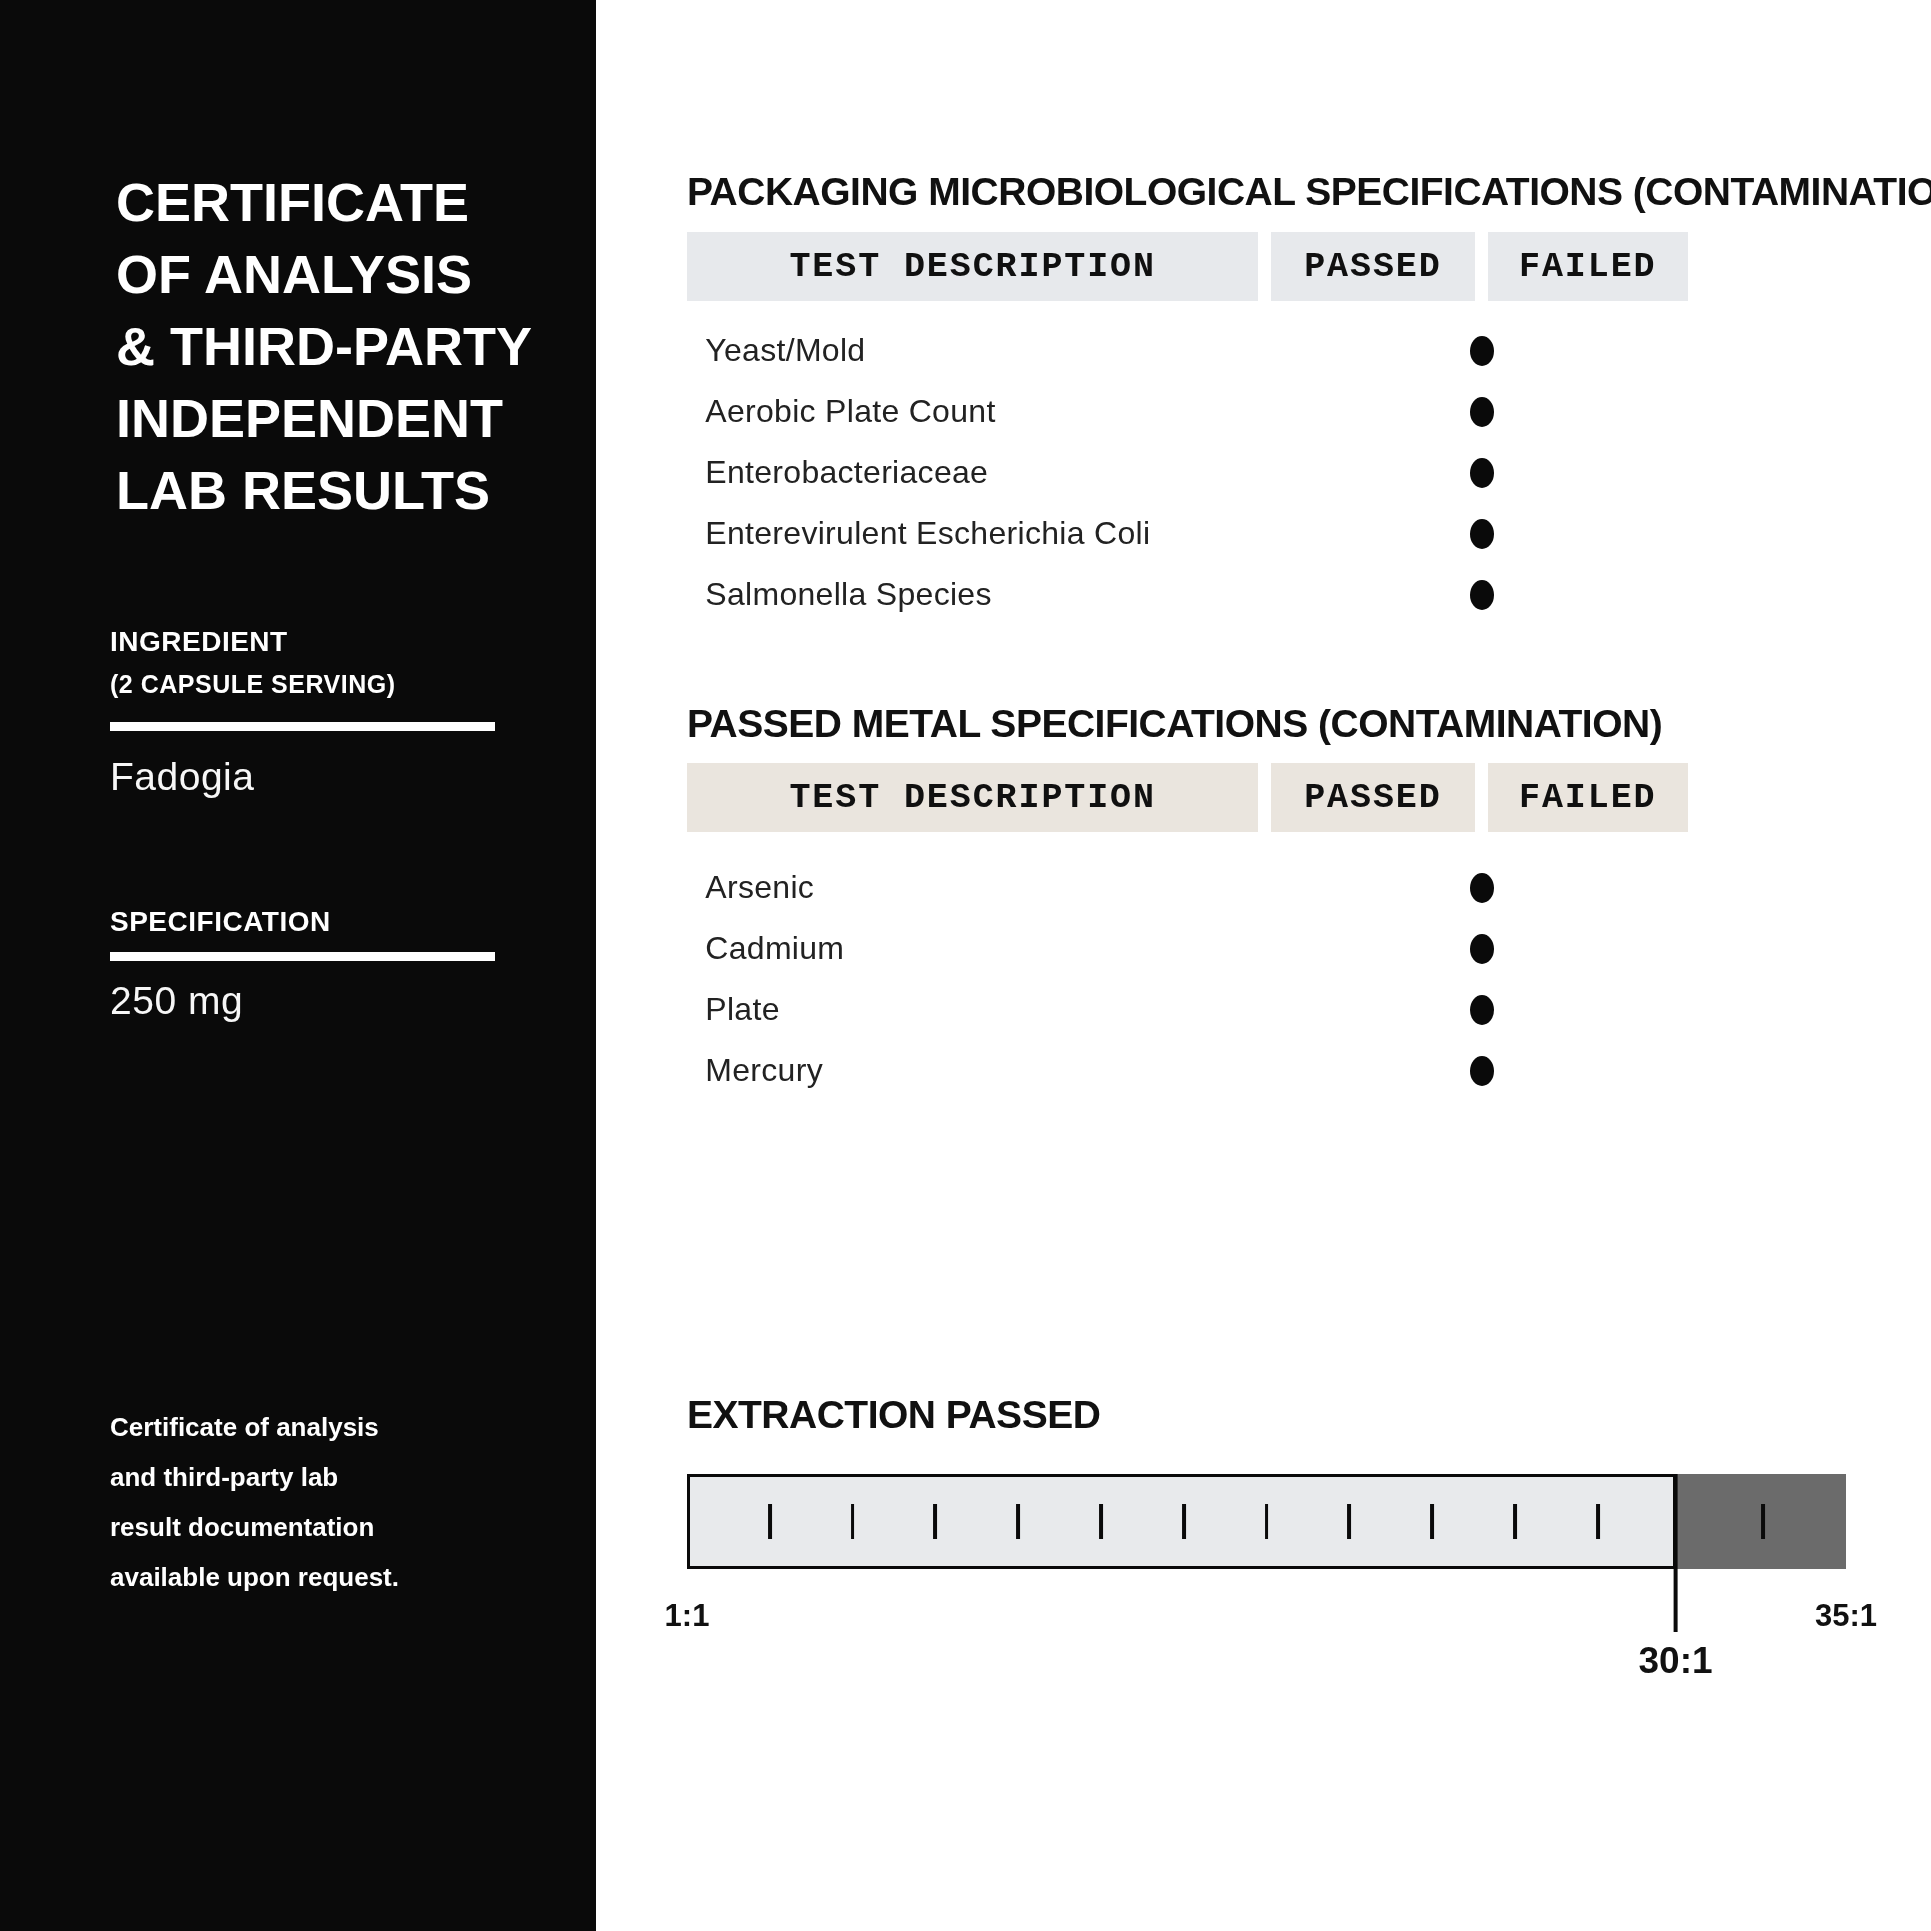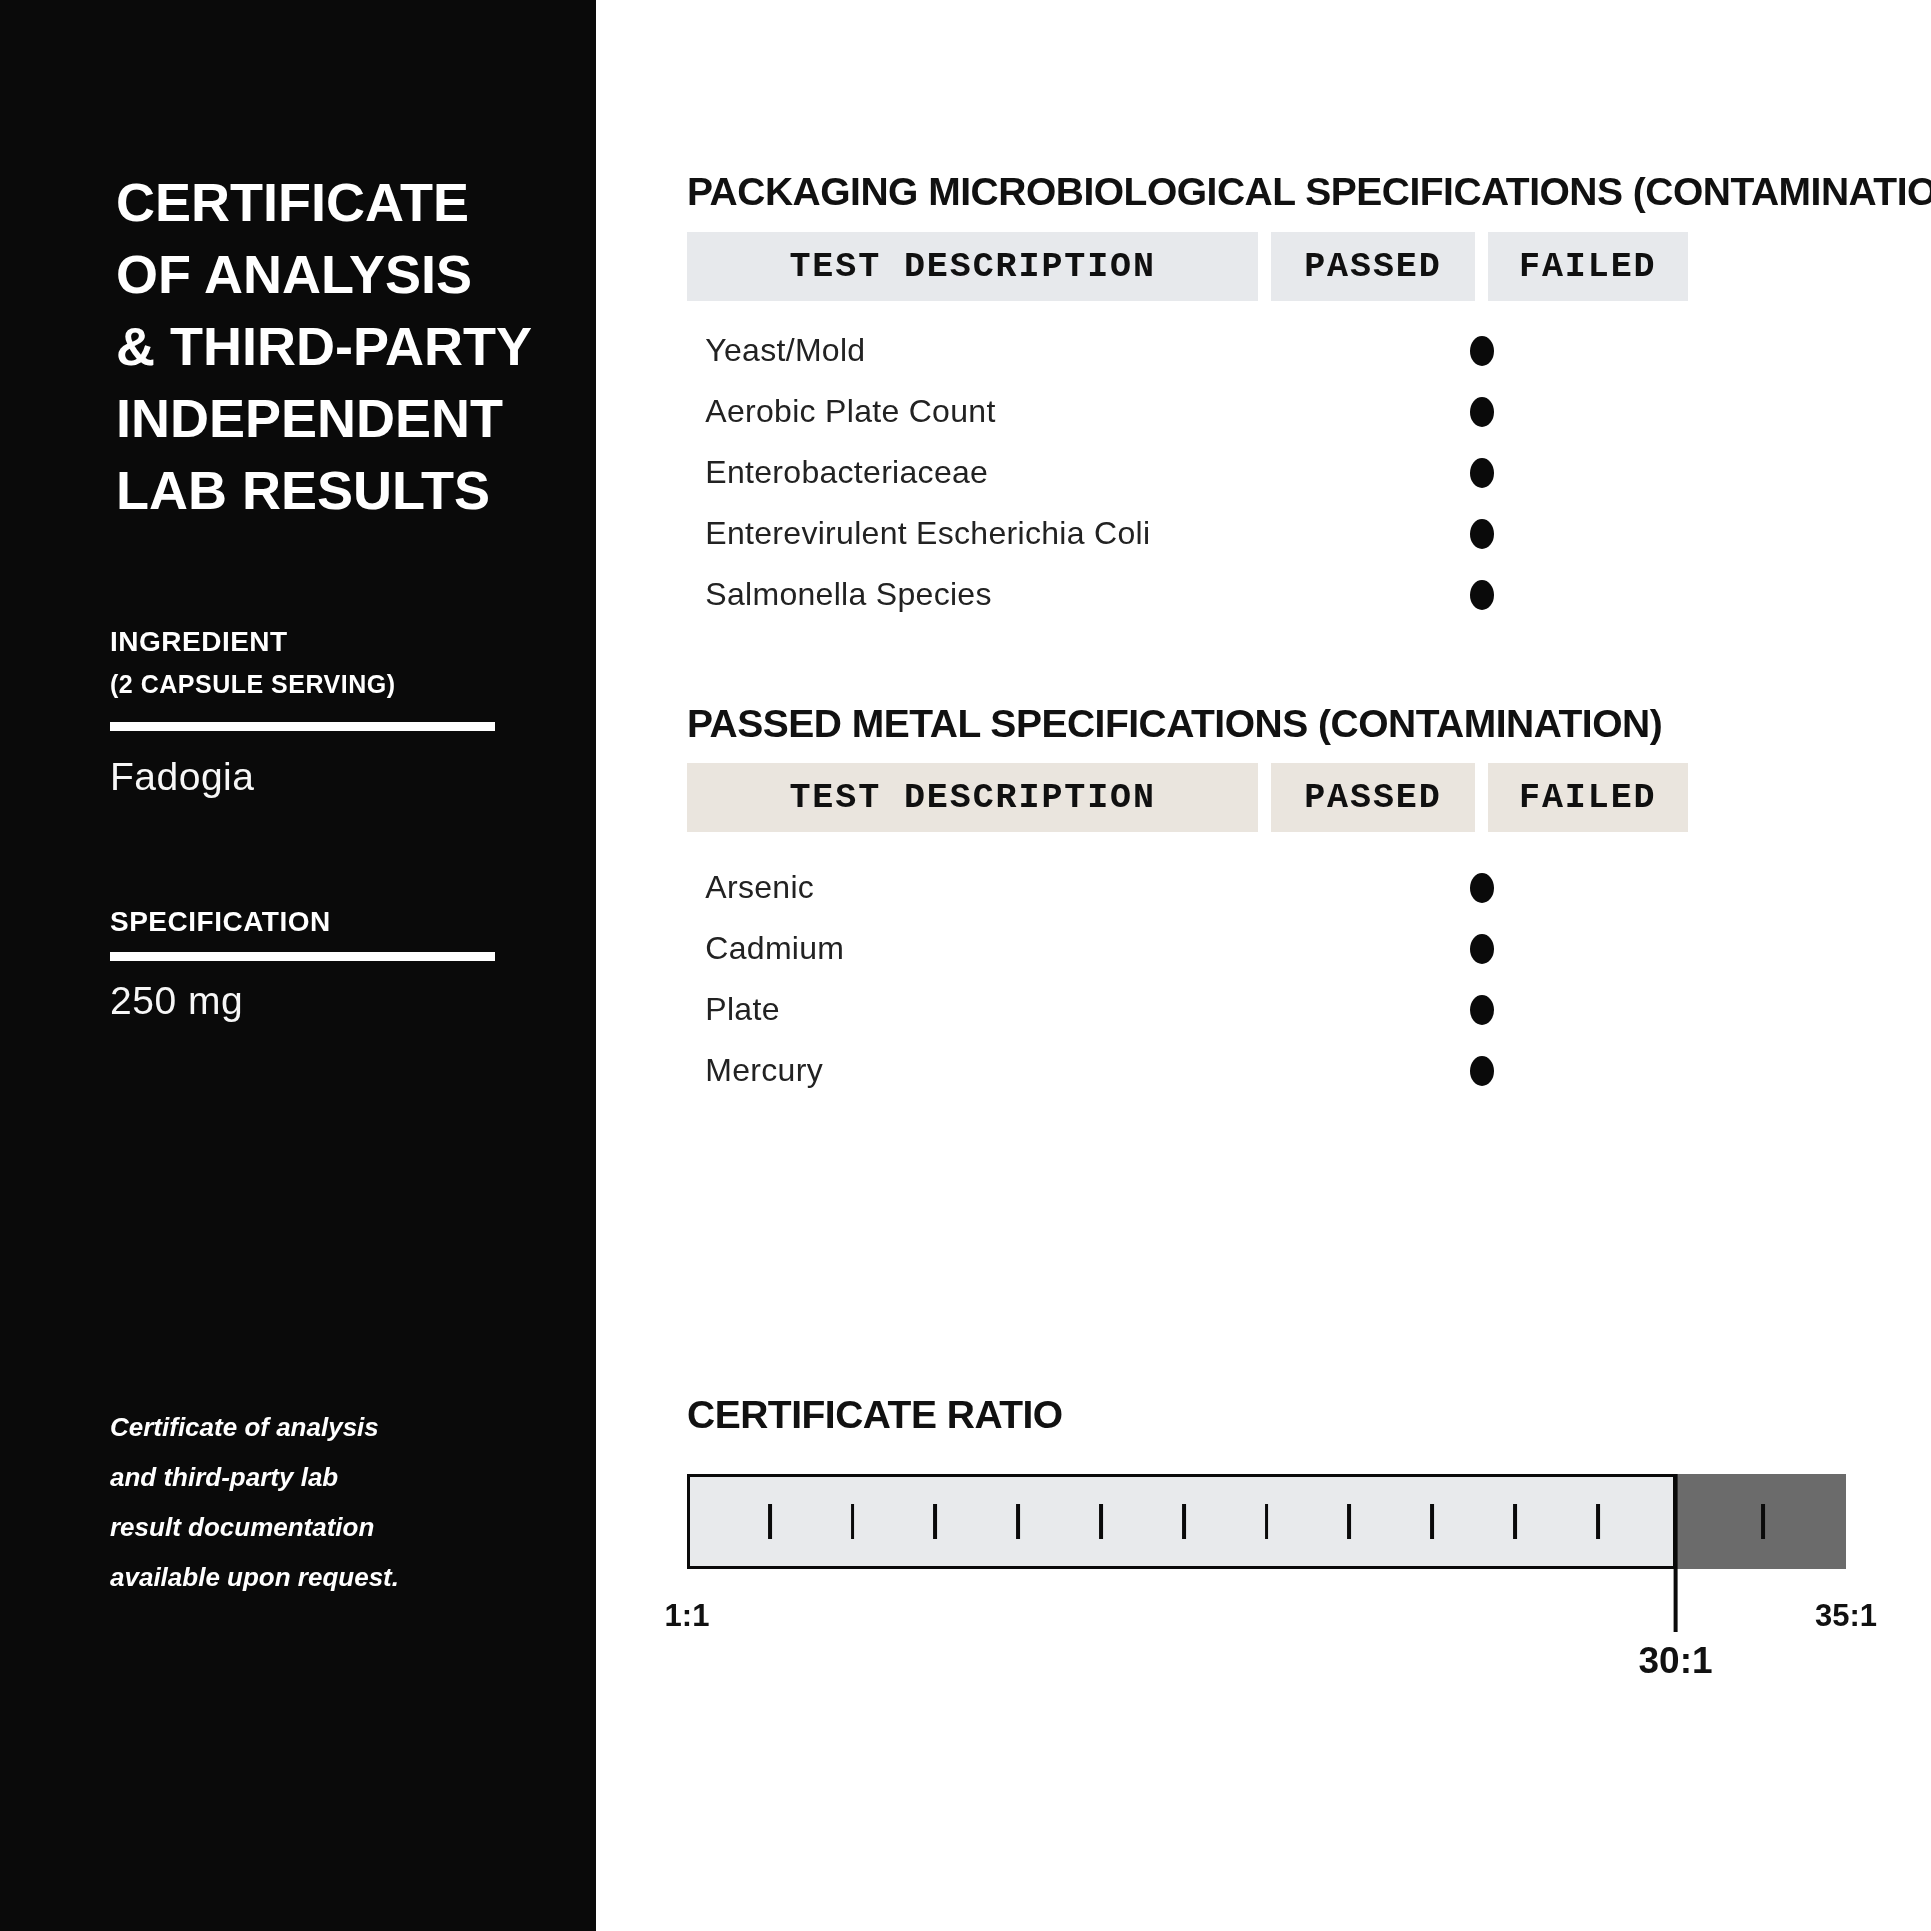--- a/index.html
+++ b/index.html
@@ -14,21 +14,21 @@
 
   
   .sidebar{position:absolute;left:0;top:0;width:596px;height:1931px;background:var(--sidebar_bg);}
   .coa-title{position:absolute;left:116px;top:166px;width:483px;color:var(--sidebar_text);
     font-size:54px;font-weight:bold;line-height:72px;white-space:pre-line;letter-spacing:0px;}
   .side-label{position:absolute;left:110px;color:var(--sidebar_text);font-size:28px;font-weight:bold;letter-spacing:0.5px;}
   .side-sublabel{position:absolute;left:110px;color:var(--sidebar_text);font-size:25px;font-weight:bold;letter-spacing:0.5px;}
   .side-rule{position:absolute;left:110px;width:385px;height:8.7px;background:#ffffff;}
   .side-value{position:absolute;left:110px;color:#f7f7f7;font-size:39px;font-weight:300;letter-spacing:0.5px;}
   .footnote{position:absolute;left:110px;top:1402px;width:454px;color:var(--sidebar_text);
-    font-size:26px;font-weight:bold;line-height:50px;white-space:pre-line;font-style:italic;}
+    font-size:26px;font-weight:bold;line-height:50px;white-space:pre-line;}
 
   
   .section-title{position:absolute;color:var(--main_text);font-size:39px;font-weight:bold;letter-spacing:-0.5px;white-space:nowrap;}
   .hdr-row{position:absolute;left:687px;width:1001px;height:69px;display:flex;}
   .hdr-cell{height:69px;display:flex;align-items:center;justify-content:center;
     font-family:"Liberation Mono","DejaVu Sans Mono",monospace;font-size:35px;font-weight:bold;
     letter-spacing:1.9px;color:#101010;}
   .hdr-test{width:664px;margin-right:12.6px;}
   .hdr-passed{width:237px;margin-right:12.6px;}
   .hdr-failed{width:233px;}
@@ -122,21 +122,21 @@
     <div class="row">
       <span class="row-label">Plate</span>
       <span class="dot dot-passed"></span>
     </div>
     <div class="row">
       <span class="row-label">Mercury</span>
       <span class="dot dot-passed"></span>
     </div>
   </div>
 
-<div class="section-title" style="left:687px;top:1393px;">CERTIFICATE RATIO</div>
+<div class="section-title" style="left:687px;top:1393px;">EXTRACTION PASSED</div>
 <div class="scale-wrap">
   <div class="scale-light" style="width: 85.2941%;"></div>
   <div class="scale-dark" style="left: 85.2941%; width: 14.7059%;"></div>
   <div>
       <span class="tick" style="left: 7.14286%;"></span>
       <span class="tick" style="left: 14.2857%;"></span>
       <span class="tick" style="left: 21.4286%;"></span>
       <span class="tick" style="left: 28.5714%;"></span>
       <span class="tick" style="left: 35.7143%;"></span>
       <span class="tick" style="left: 42.8571%;"></span>

